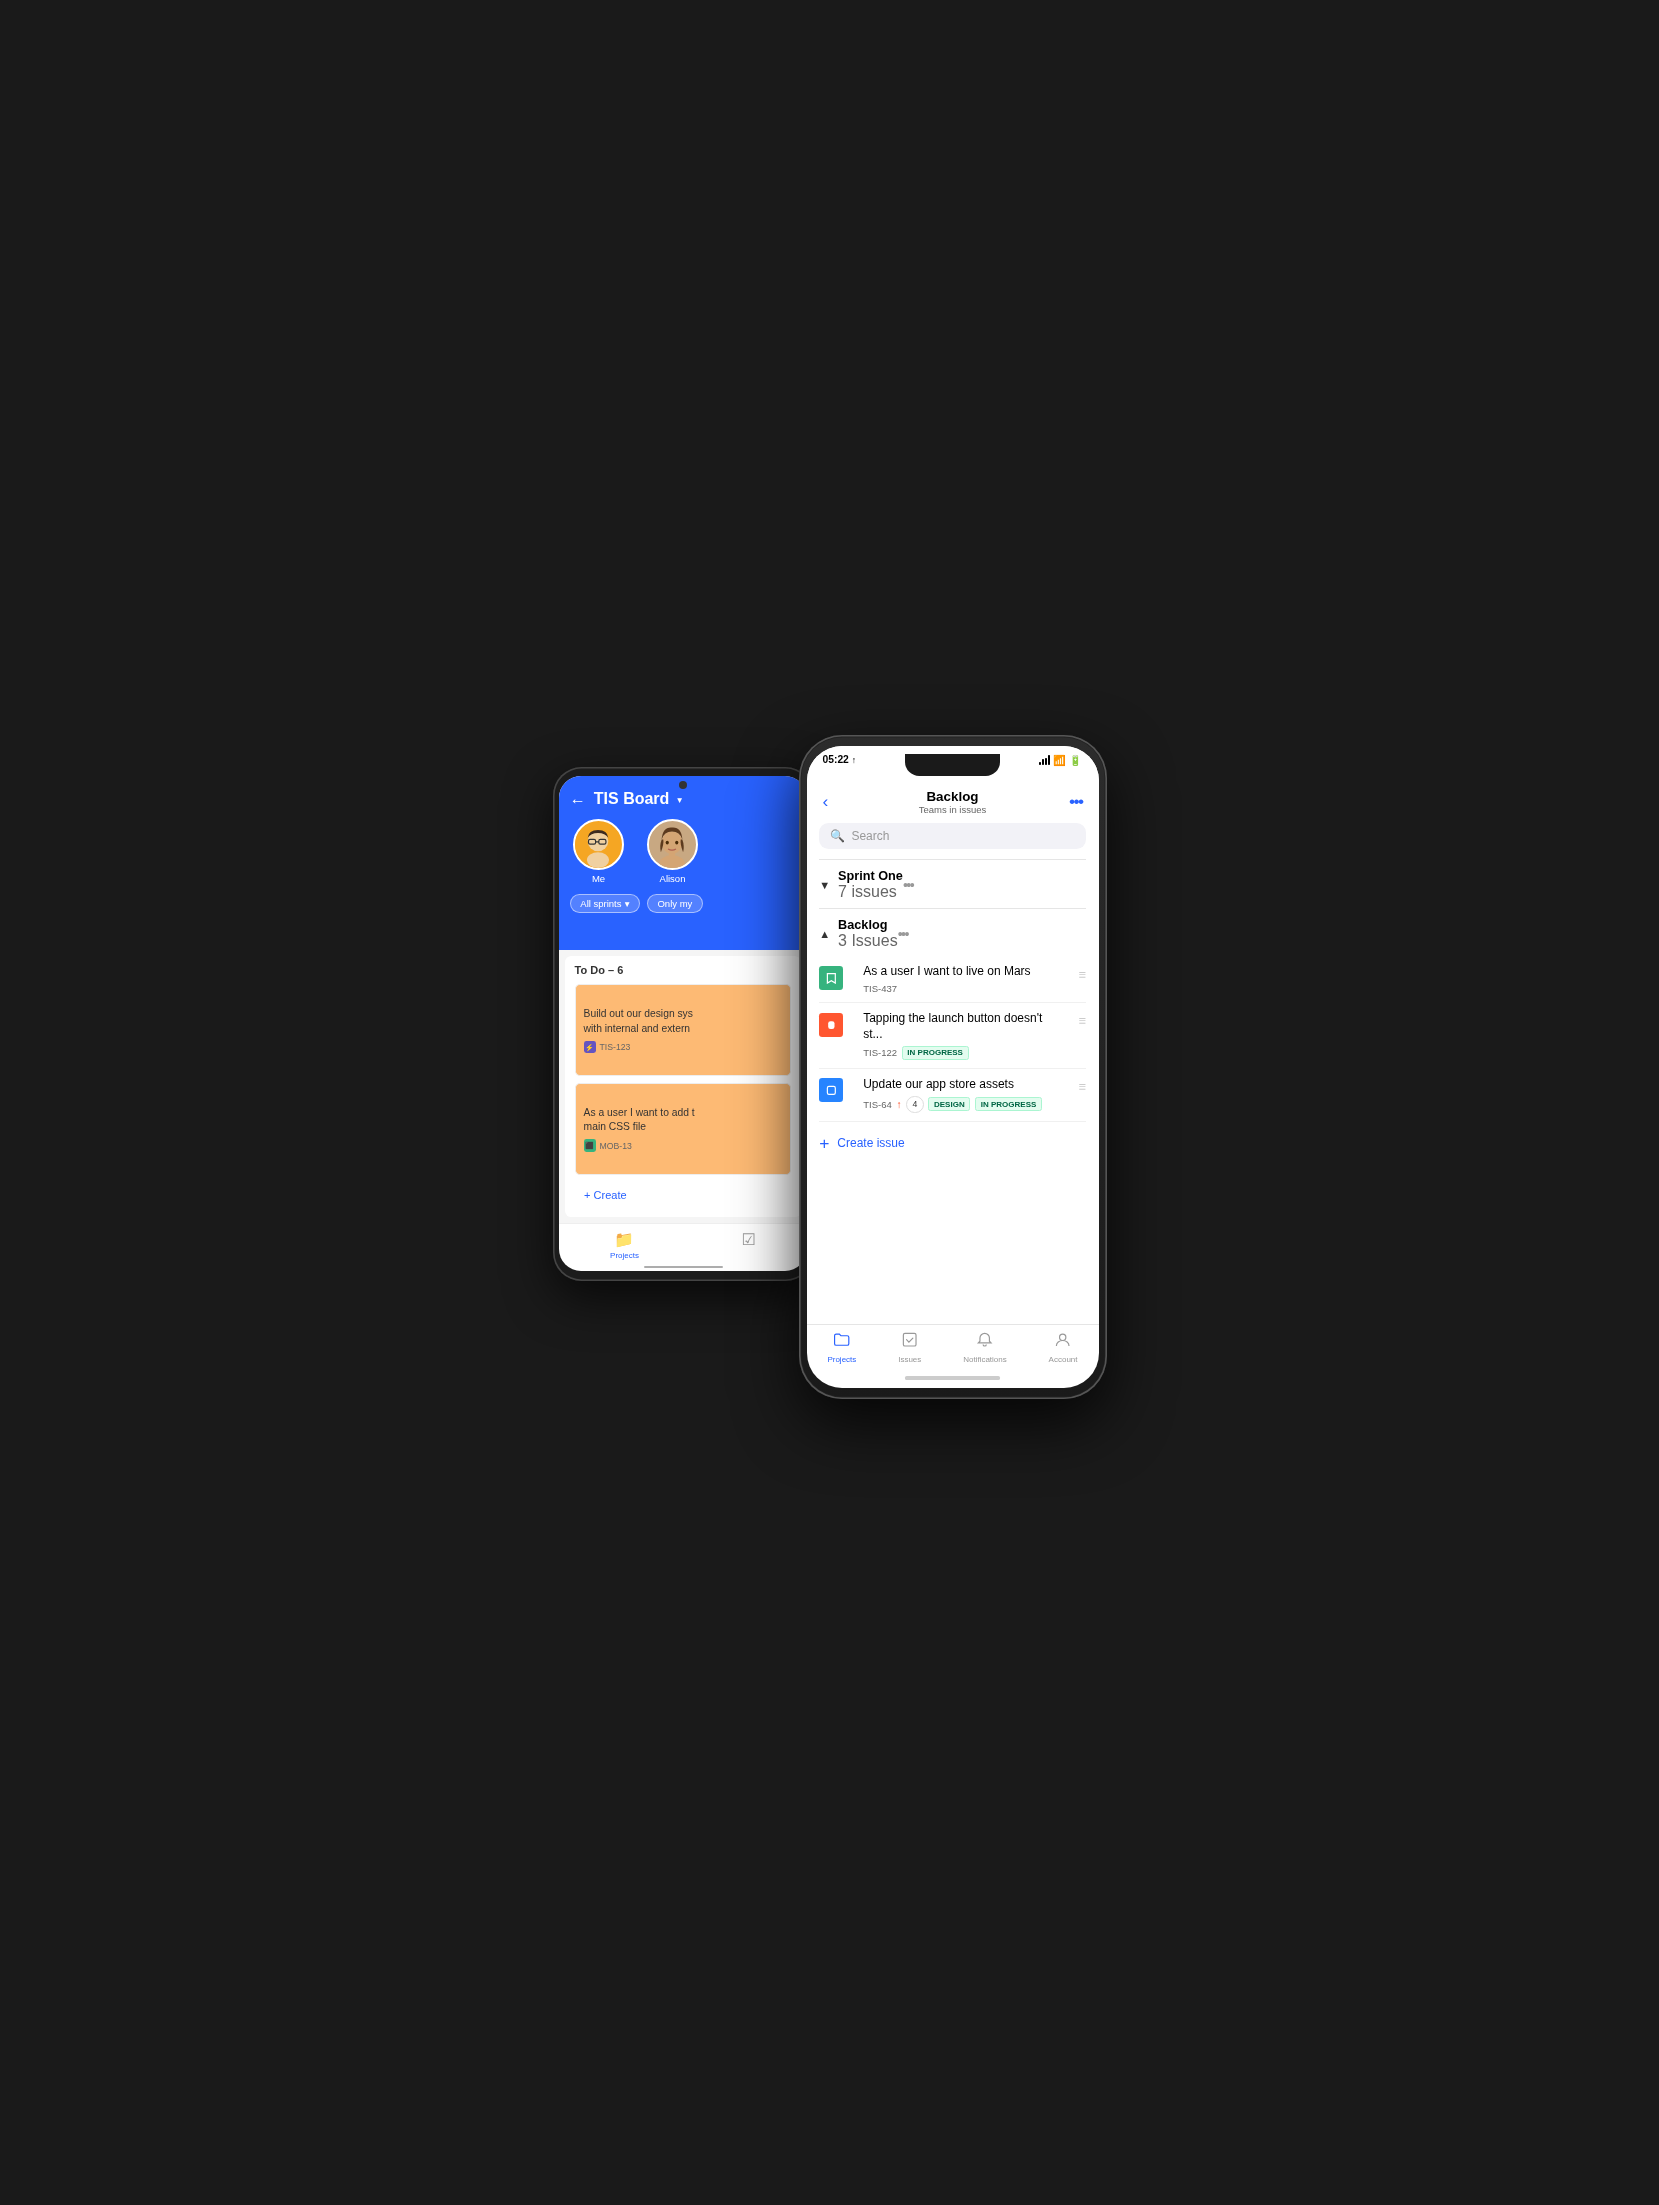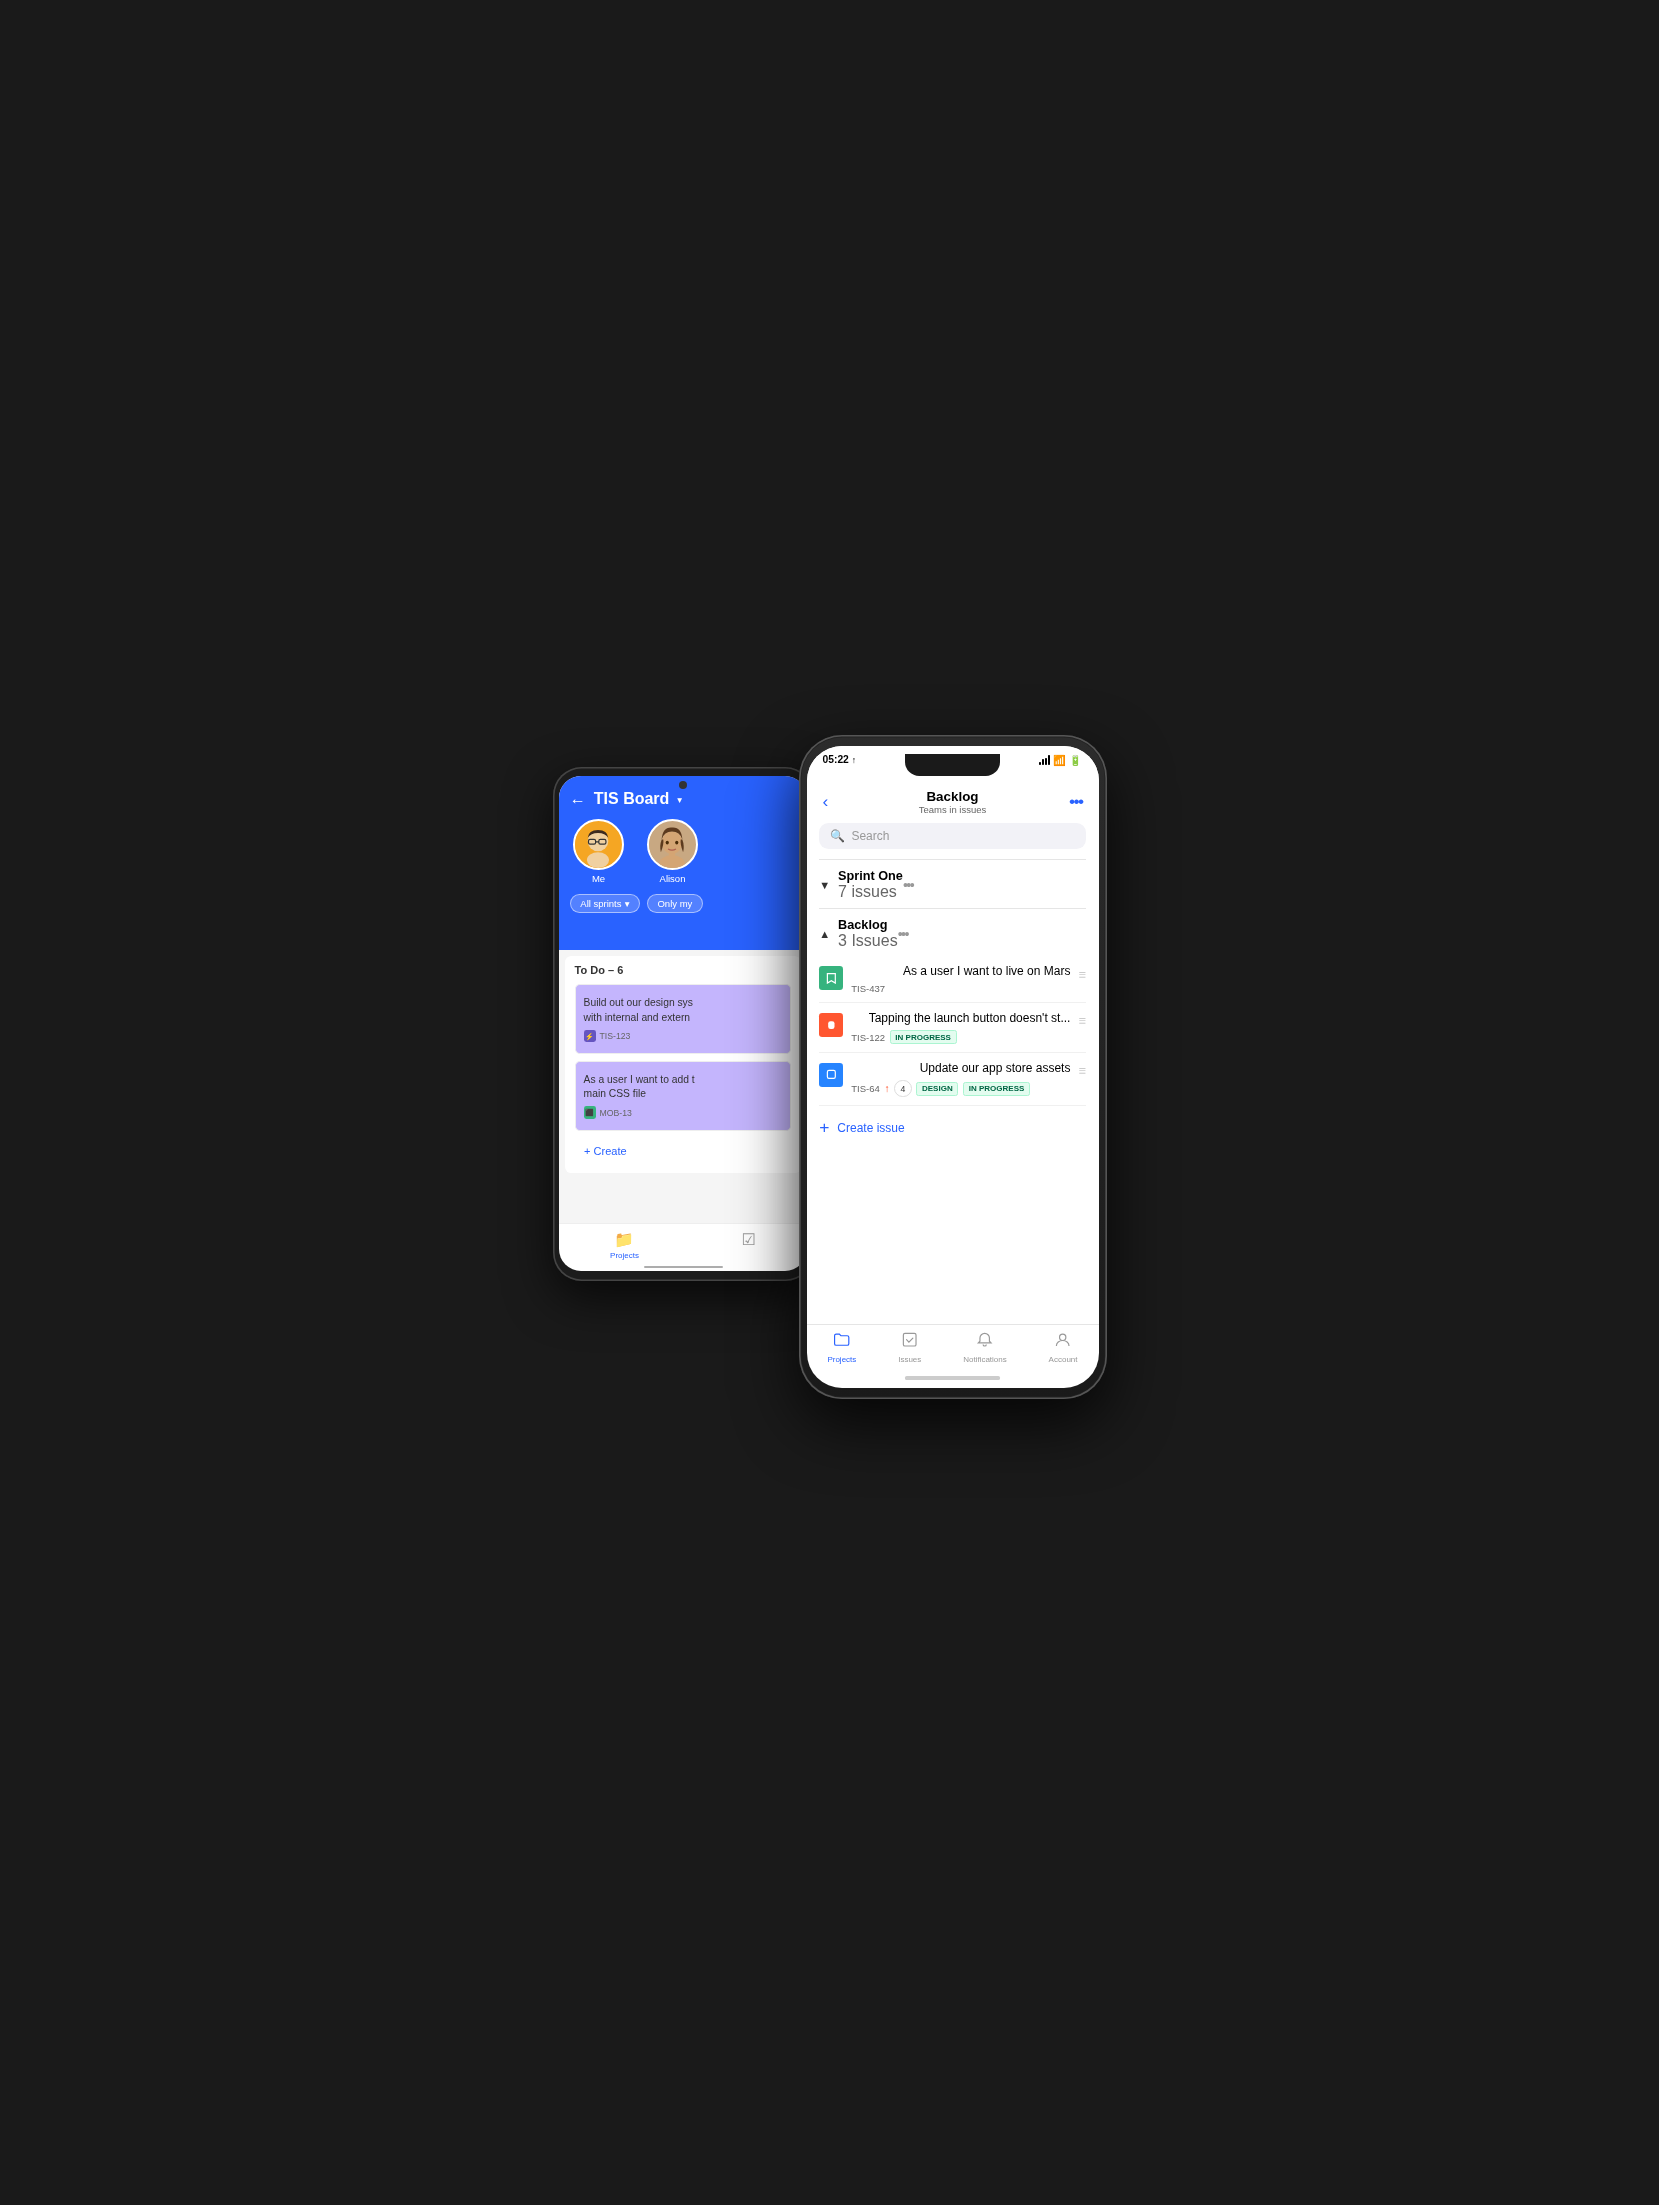--- a/index.html
+++ b/index.html
@@ -125,24 +125,24 @@
       border-radius: 6.3px;
       padding: 8px 9.5px;
     }
     .kanban-col-title {
       font-size: 11px;
       font-weight: 600;
       color: #333;
       margin-bottom: 8px;
     }
     .kanban-card {
-      background: #c4b5fd;
+      background: #fdba74;
       border: 0.8px solid #eee;
       border-radius: 4.7px;
-      padding: 11px 8px;
+      padding: 22px 8px;
       margin-bottom: 6.3px;
     }
     .kanban-card-text {
       font-size: 10.3px;
       color: #333;
       margin-bottom: 4.7px;
       line-height: 1.4;
     }
     .kanban-card-id {
       display: flex;
@@ -342,22 +342,21 @@
     .section-more {
       color: #999;
       font-size: 14.2px;
       letter-spacing: -1.6px;
     }
     .issue-row {
       display: flex;
       align-items: flex-start;
       padding: 8px 0;
       border-bottom: 0.8px solid #f0f0f0;
-      gap: 8px;
-      text-align: right;
+      gap: 20px;
     }
     .issue-type-icon {
       width: 24px;
       height: 24px;
       border-radius: 3.2px;
       flex-shrink: 0;
       display: flex;
       align-items: center;
       justify-content: center;
       font-size: 11px;

